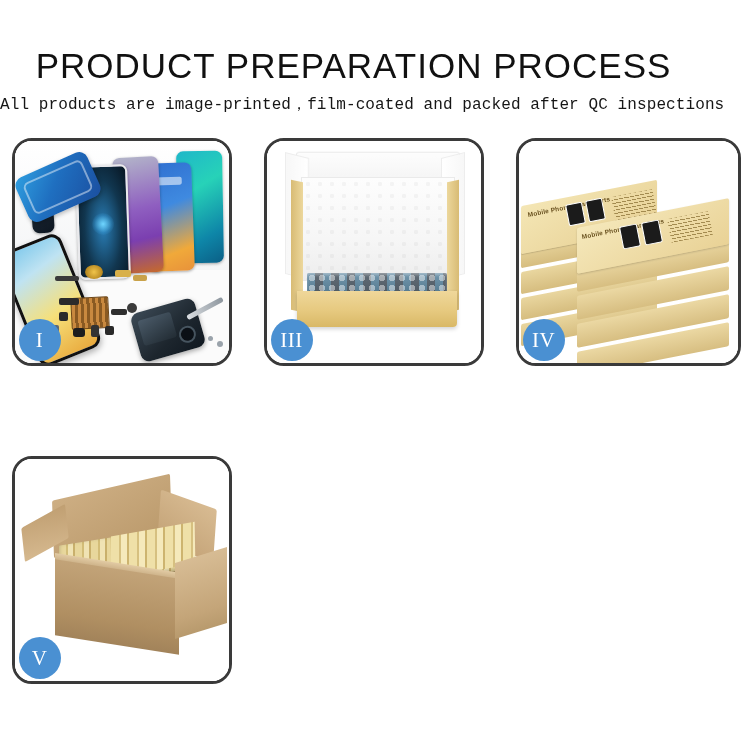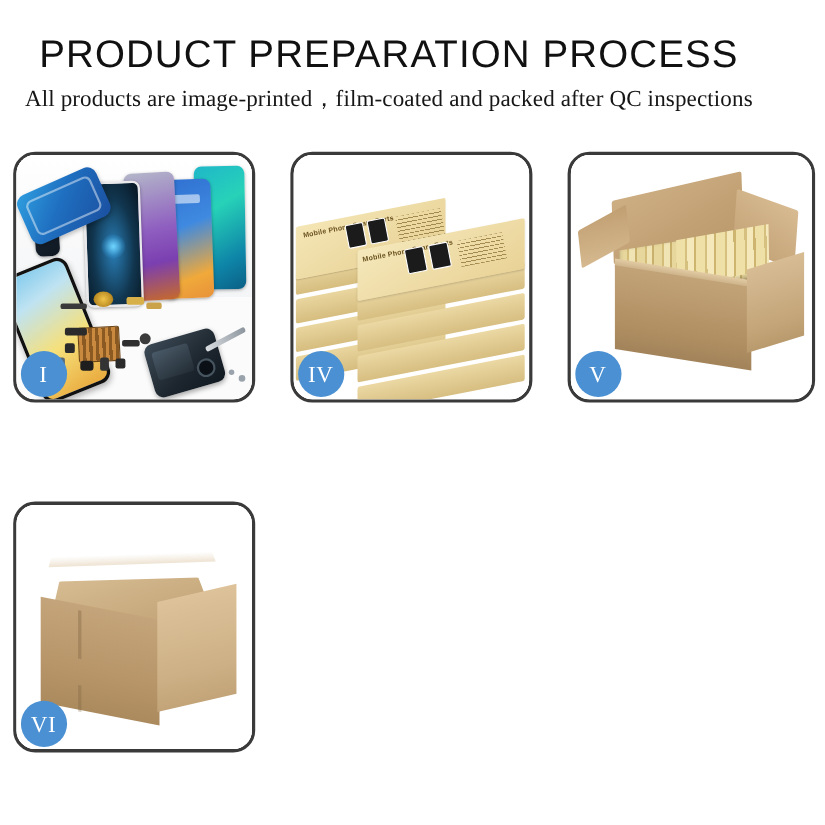--- a/index.html
+++ b/index.html
@@ -11,36 +11,36 @@
     width: 750px;
     height: 750px;
     overflow: hidden;
     font-family: "Liberation Sans", sans-serif;
     position: relative;
   }
 
   
   .header {
     width: 707px;
-    padding-top: 30px;
+    padding-top: 46px;
     text-align: center;
   }
   .page-title {
     font-family: "Liberation Sans", sans-serif;
     font-size: 35px;
     font-weight: 400;
     letter-spacing: 1.0px;
     color: #111111;
     line-height: 40px;
     margin: 0;
     white-space: nowrap;
   }
   .page-subtitle {
-    font-family: Liberation Serif, serif;
-    font-size: 21px;
+    font-family: Liberation Mono, monospace;
+    font-size: 16px;
     font-weight: 400;
     color: #161616;
     letter-spacing: 0.1px;
     line-height: 20px;
     margin: 9px 0 0 0;
     white-space: nowrap;
   }
 
   
   .grid {
@@ -478,20 +478,35 @@
         <div class="part p12"></div>
         <div class="part p13"></div>
         <div class="part p14"></div>
         <div class="tool"></div>
       </div>
     </div>
     <div class="badge">I</div>
   </div>
 
 
+  <div class="panel">
+    <div class="panel-inner">
+      <div class="scene-foambox">
+        <div class="fb-lid-back"></div>
+        <div class="fb-lid-left"></div>
+        <div class="fb-lid-right"></div>
+        <div class="fb-foam"></div>
+        <div class="fb-left-wall"></div>
+        <div class="fb-right-wall"></div>
+        <div class="fb-inner-items"></div>
+        <div class="fb-front"></div>
+      </div>
+    </div>
+    <div class="badge">III</div>
+  </div>
 
   <div class="panel">
     <div class="panel-inner">
       <div class="scene-stack">
         <div class="sb sb-r5"></div>
         <div class="sb sb-r4"></div>
         <div class="sb sb-r3"></div>
         <div class="sb sb-r2"></div>
         <div class="sb sb-r1">
         </div>
@@ -524,28 +539,14 @@
         <div class="ct-contents"></div>
         <div class="ct-contents2"></div>
         <div class="ct-top-edge"></div>
         <div class="ct-front"></div>
         <div class="ct-side"></div>
       </div>
     </div>
     <div class="badge">V</div>
   </div>
 
-  <div class="panel">
-    <div class="panel-inner">
-      <div class="scene-sealed">
-        <div class="sc-glare"></div>
-        <div class="sc-top"></div>
-        <div class="sc-tape"></div>
-        <div class="sc-front"></div>
-        <div class="sc-side"></div>
-        <div class="sc-seam-a"></div>
-        <div class="sc-seam-b"></div>
-      </div>
-    </div>
-    <div class="badge">VI</div>
-  </div>
 
 </div>
 
 </body></html>

